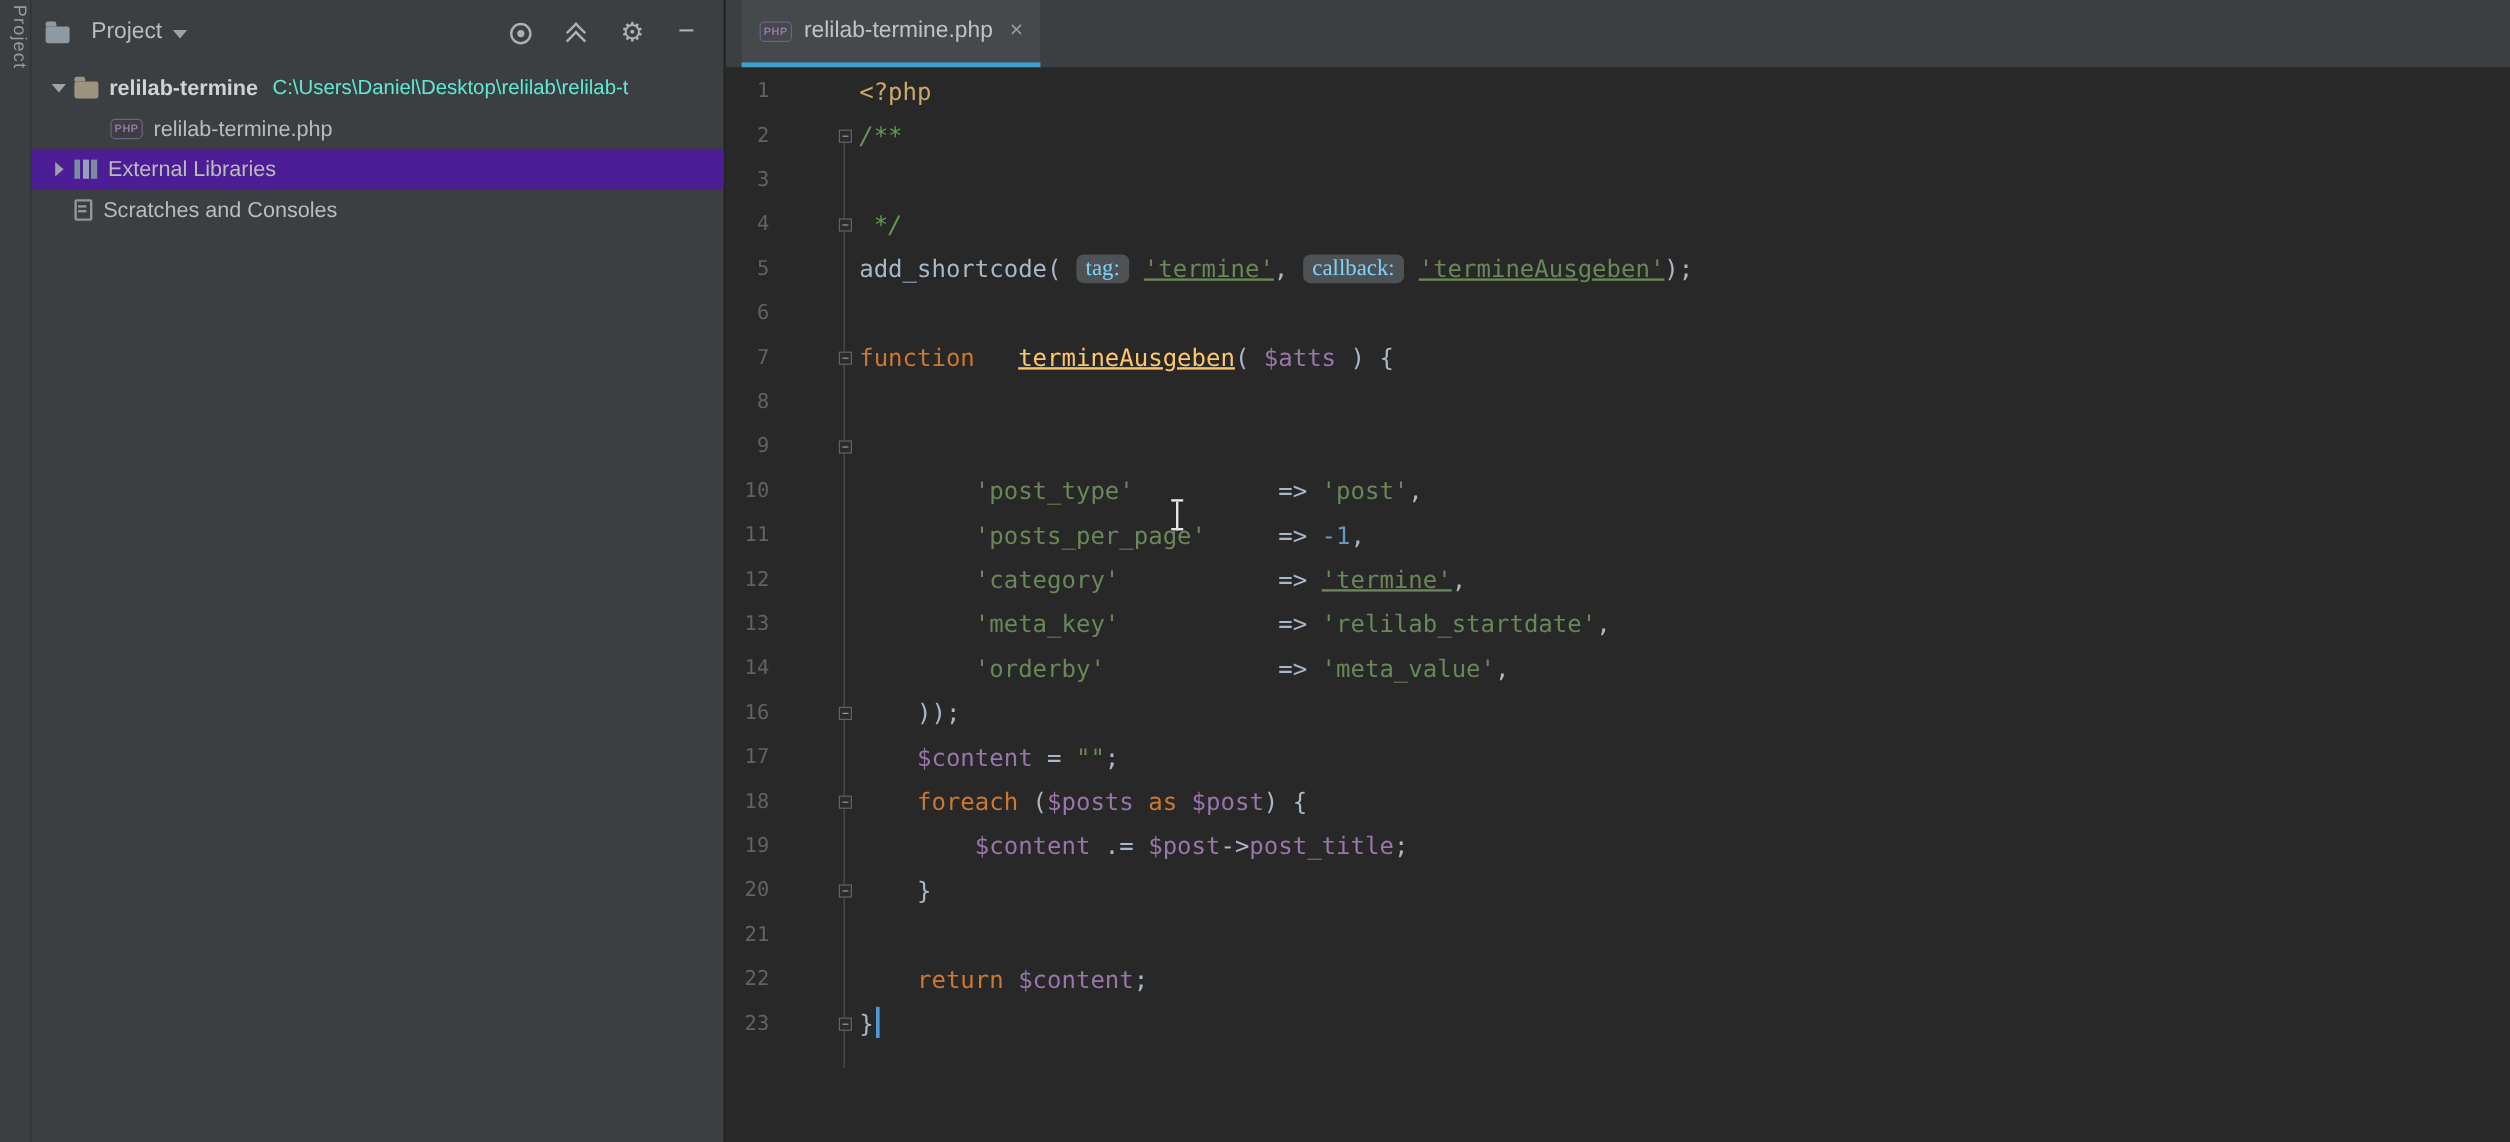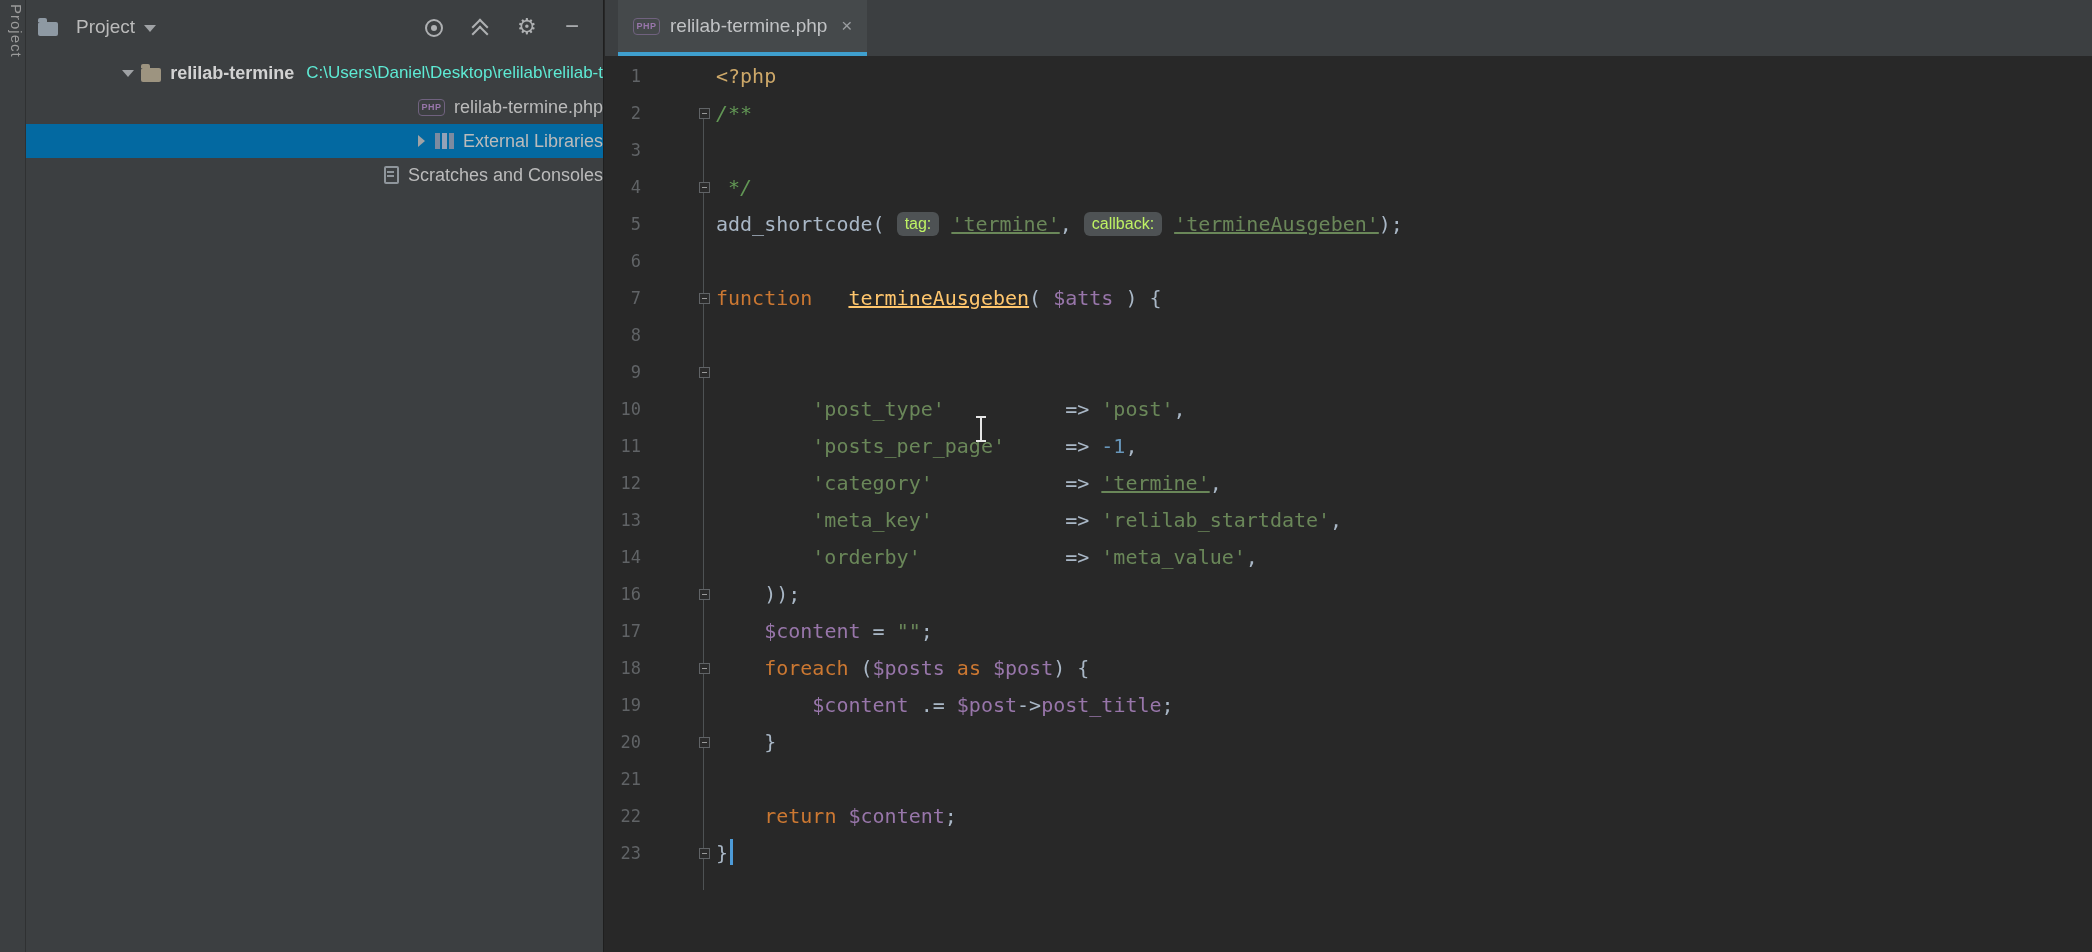--- a/index.html
+++ b/index.html
@@ -18,22 +18,22 @@
   .header-icons { margin-left:auto; display:flex; gap:26px; align-items:center; }
   .ic { width:22px; height:22px; position:relative; display:inline-block; cursor:default; }
   .ic-locate { width:18px; height:18px; border:2px solid #aeb0b2; border-radius:50%; margin-top:2px; }
   .ic-locate::after { content:""; position:absolute; left:4px; top:4px; width:6px; height:6px; border-radius:50%; background:#aeb0b2; }
   .ic-collapse::before, .ic-collapse::after { content:""; position:absolute; left:5px; width:10px; height:10px; border-top:2px solid #aeb0b2; border-left:2px solid #aeb0b2; transform:rotate(45deg); }
   .ic-collapse::before { top:5px; } .ic-collapse::after { top:12px; }
   .ic-gear::before { content:"⚙"; font-size:22px; color:#aeb0b2; line-height:22px; }
   .ic-minus::before { content:"−"; font-size:24px; color:#aeb0b2; line-height:20px; }
 
   .tree { padding-top:2px; }
-  .trow { height:34px; display:flex; align-items:center; font-size:18px; color:#bbbbbb; overflow:hidden; white-space:nowrap;justify-content:flex-end; }
-  .trow.selected { background:#0369a1; }
+  .trow { height:34px; display:flex; align-items:center; font-size:18px; color:#bbbbbb; overflow:hidden; white-space:nowrap; }
+  .trow.selected { background:#4c1d95; }
   .arrow { width:26px; flex:none; display:inline-flex; justify-content:center; align-items:center; }
   .arrow.down::before { content:""; border-left:6px solid transparent; border-right:6px solid transparent; border-top:7px solid #9fa2a5; }
   .arrow.right::before { content:""; border-top:6px solid transparent; border-bottom:6px solid transparent; border-left:7px solid #9fa2a5; }
   .ticon { flex:none; margin-right:9px; }
   .ic-folder { width:20px; height:14px; background:#9d9480; border-radius:2px; position:relative; margin-top:3px; }
   .ic-folder::before { content:""; position:absolute; top:-4px; left:0; width:9px; height:4px; background:inherit; border-radius:2px 2px 0 0; }
   .panel-header .ic-folder { background:#8e99a3; }
   .php-badge { min-width:27px; height:17px; border:1px solid #70627f; border-radius:4px; color:#9876aa; font-size:9px; font-weight:bold; display:inline-flex; align-items:center; justify-content:center; letter-spacing:.5px; }
   .php-badge::after { content:"PHP"; }
   .ic-lib { width:19px; height:16px; background:linear-gradient(90deg,#7d8ba0 0 5px,rgba(0,0,0,0) 5px 7px,#93a2b8 7px 12px,rgba(0,0,0,0) 12px 14px,#7d8ba0 14px 19px); }
@@ -60,21 +60,21 @@
   .t-d  { color:#a9b7c6; }
   .t-k  { color:#cc7832; }
   .t-s  { color:#6a8759; }
   .t-su { color:#6a8759; text-decoration:underline; }
   .t-c  { color:#629755; font-style:italic; }
   .t-cu { color:#629755; font-style:italic; text-decoration:underline; }
   .t-v  { color:#9876aa; }
   .t-fn { color:#ffc66d; text-decoration:underline; }
   .t-n  { color:#6897bb; }
   .t-tag{ color:#cda869; }
-  .t-chip { display:inline-block; background:#4e5254; color:#bef264; border-radius:6px; padding:0 8px; font-size:16px; line-height:24px; font-family:Liberation Sans, sans-serif; vertical-align:2px; }
+  .t-chip { display:inline-block; background:#4e5254; color:#7dd3fc; border-radius:6px; padding:0 8px; font-size:19px; line-height:24px; font-family:Liberation Serif, serif; vertical-align:2px; }
 
   .caret { display:inline-block; width:3px; height:26px; background:#4d9bd8; vertical-align:-5px; margin-left:2px; }
 
   
   .ibeam { position:absolute; left:974px; top:416px; width:14px; height:28px; }
   .ibeam::before { content:""; position:absolute; left:6px; top:2px; bottom:2px; width:2px; background:#e6e6e6; }
   .ibeam::after { content:""; position:absolute; left:2px; top:0; width:10px; height:2px; background:#e6e6e6; box-shadow:0 24px 0 #e6e6e6; }
 </style>
 </head>
 <body>

